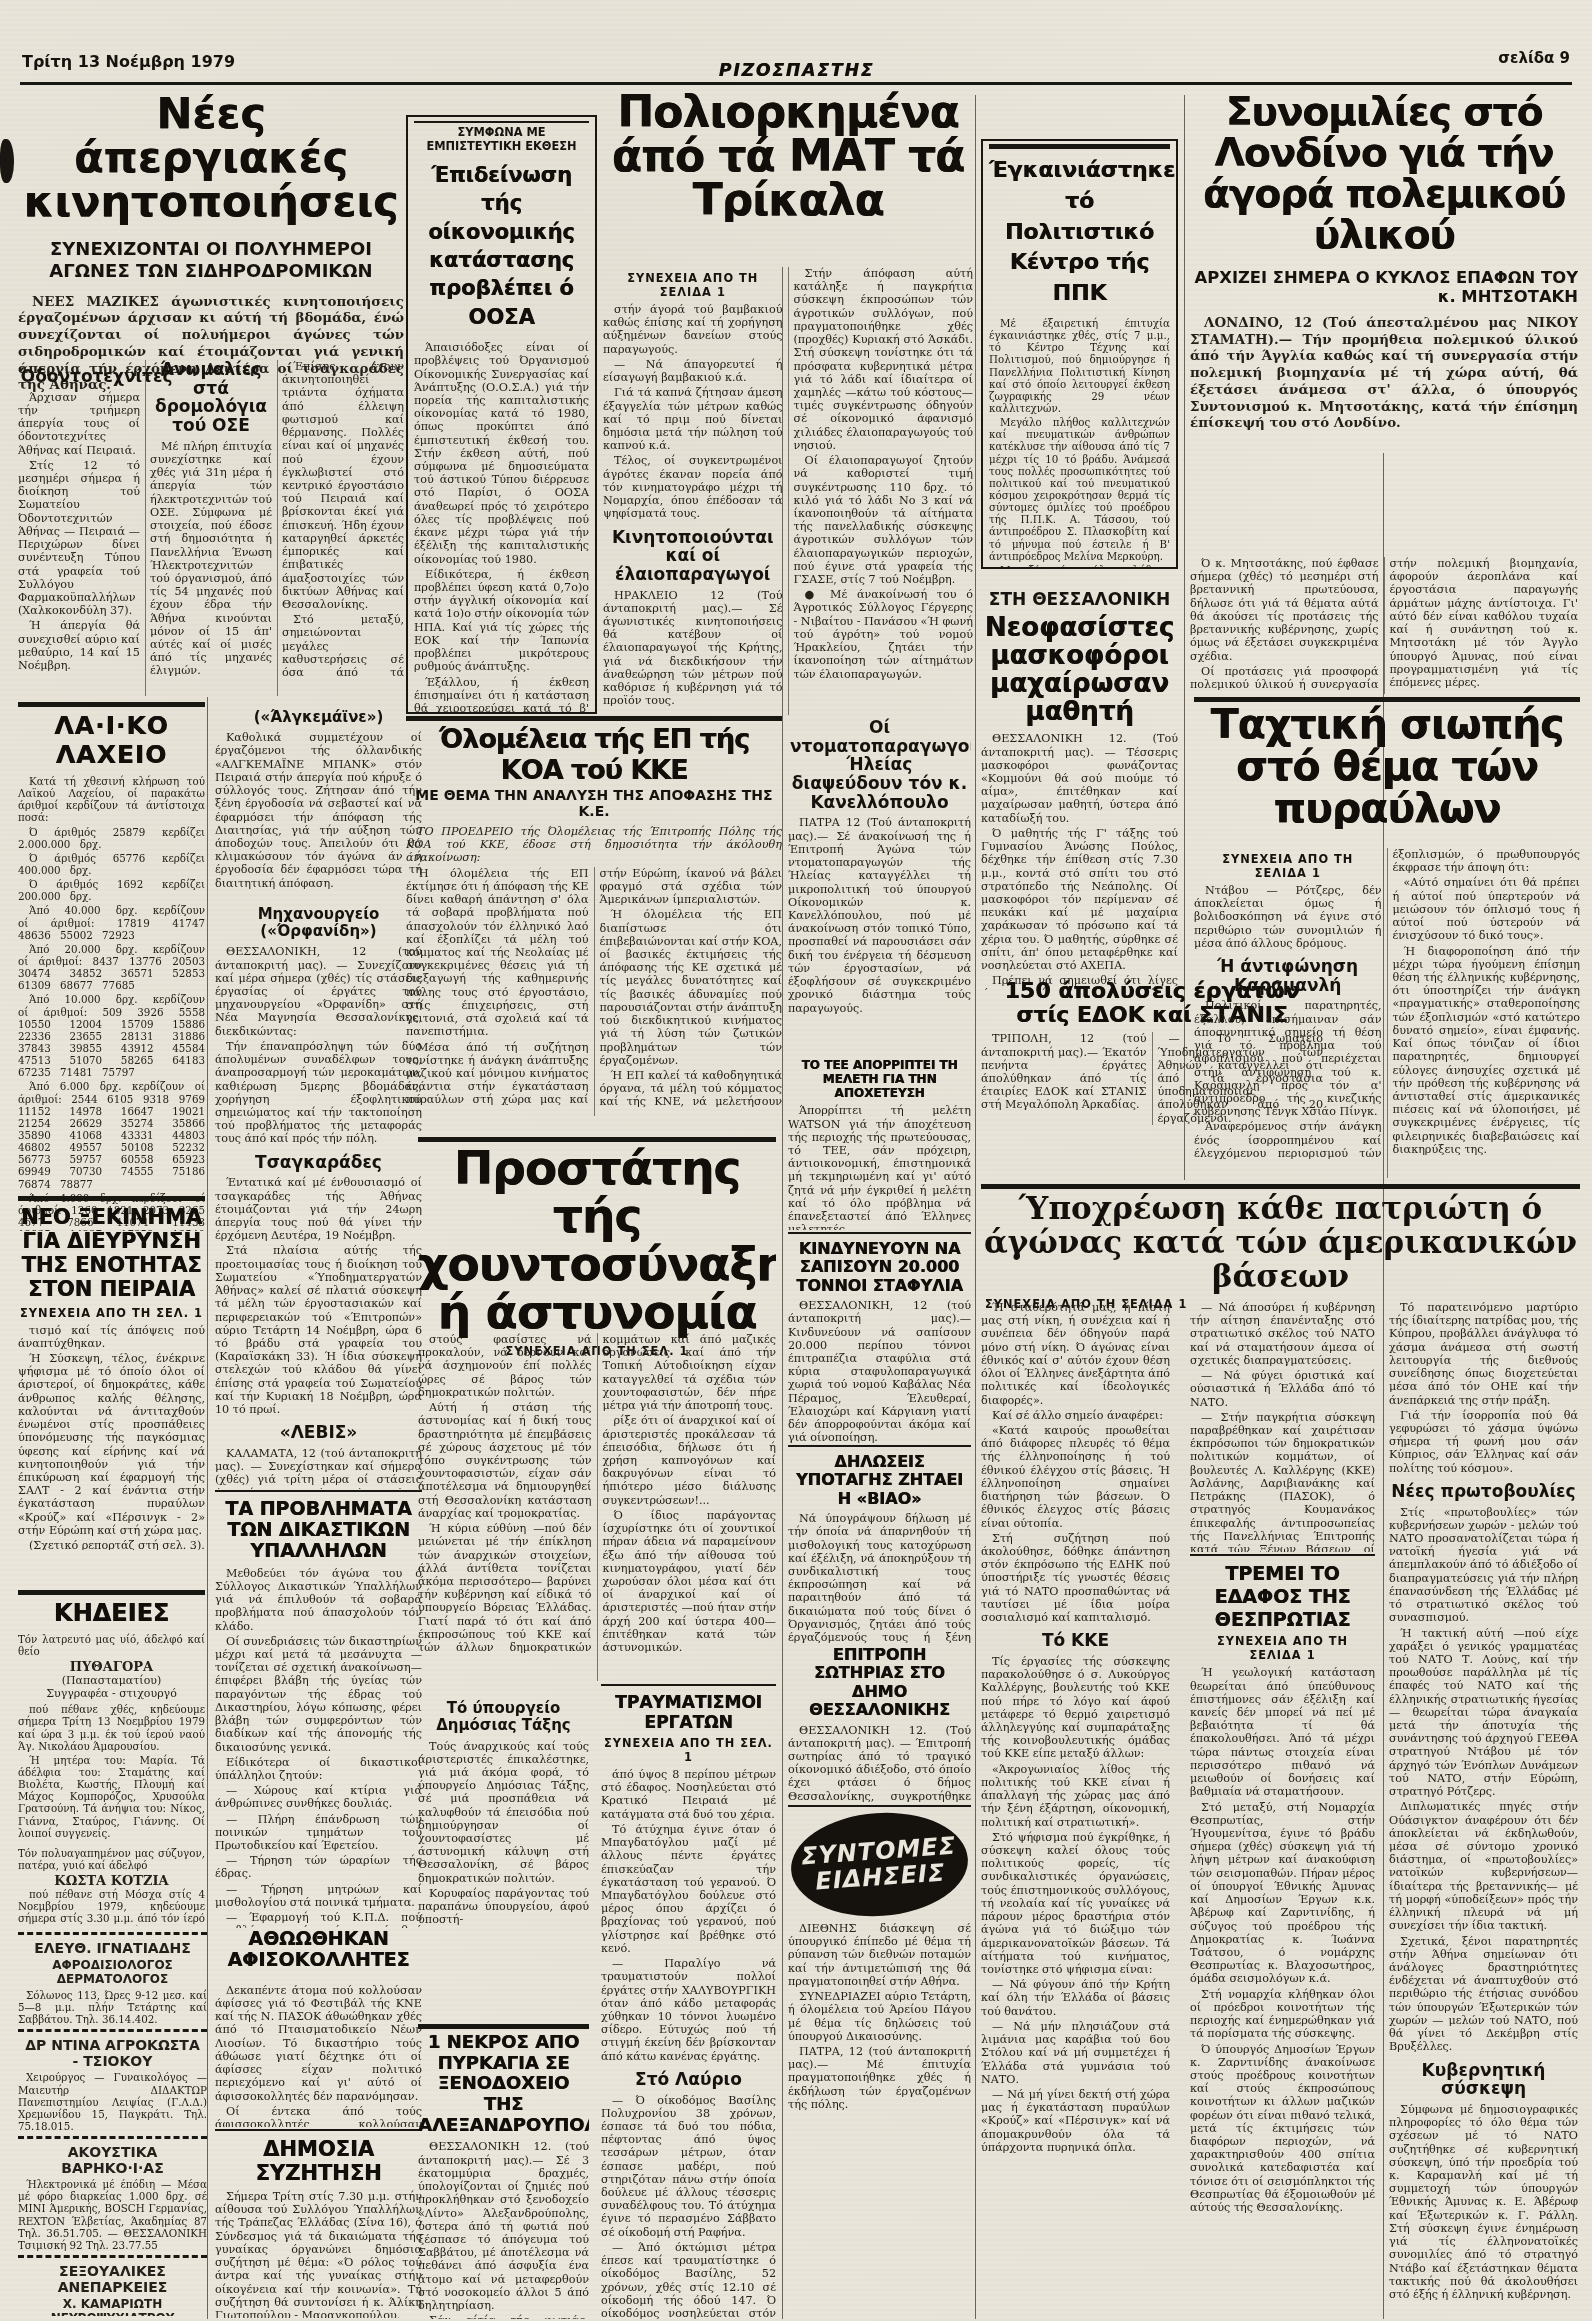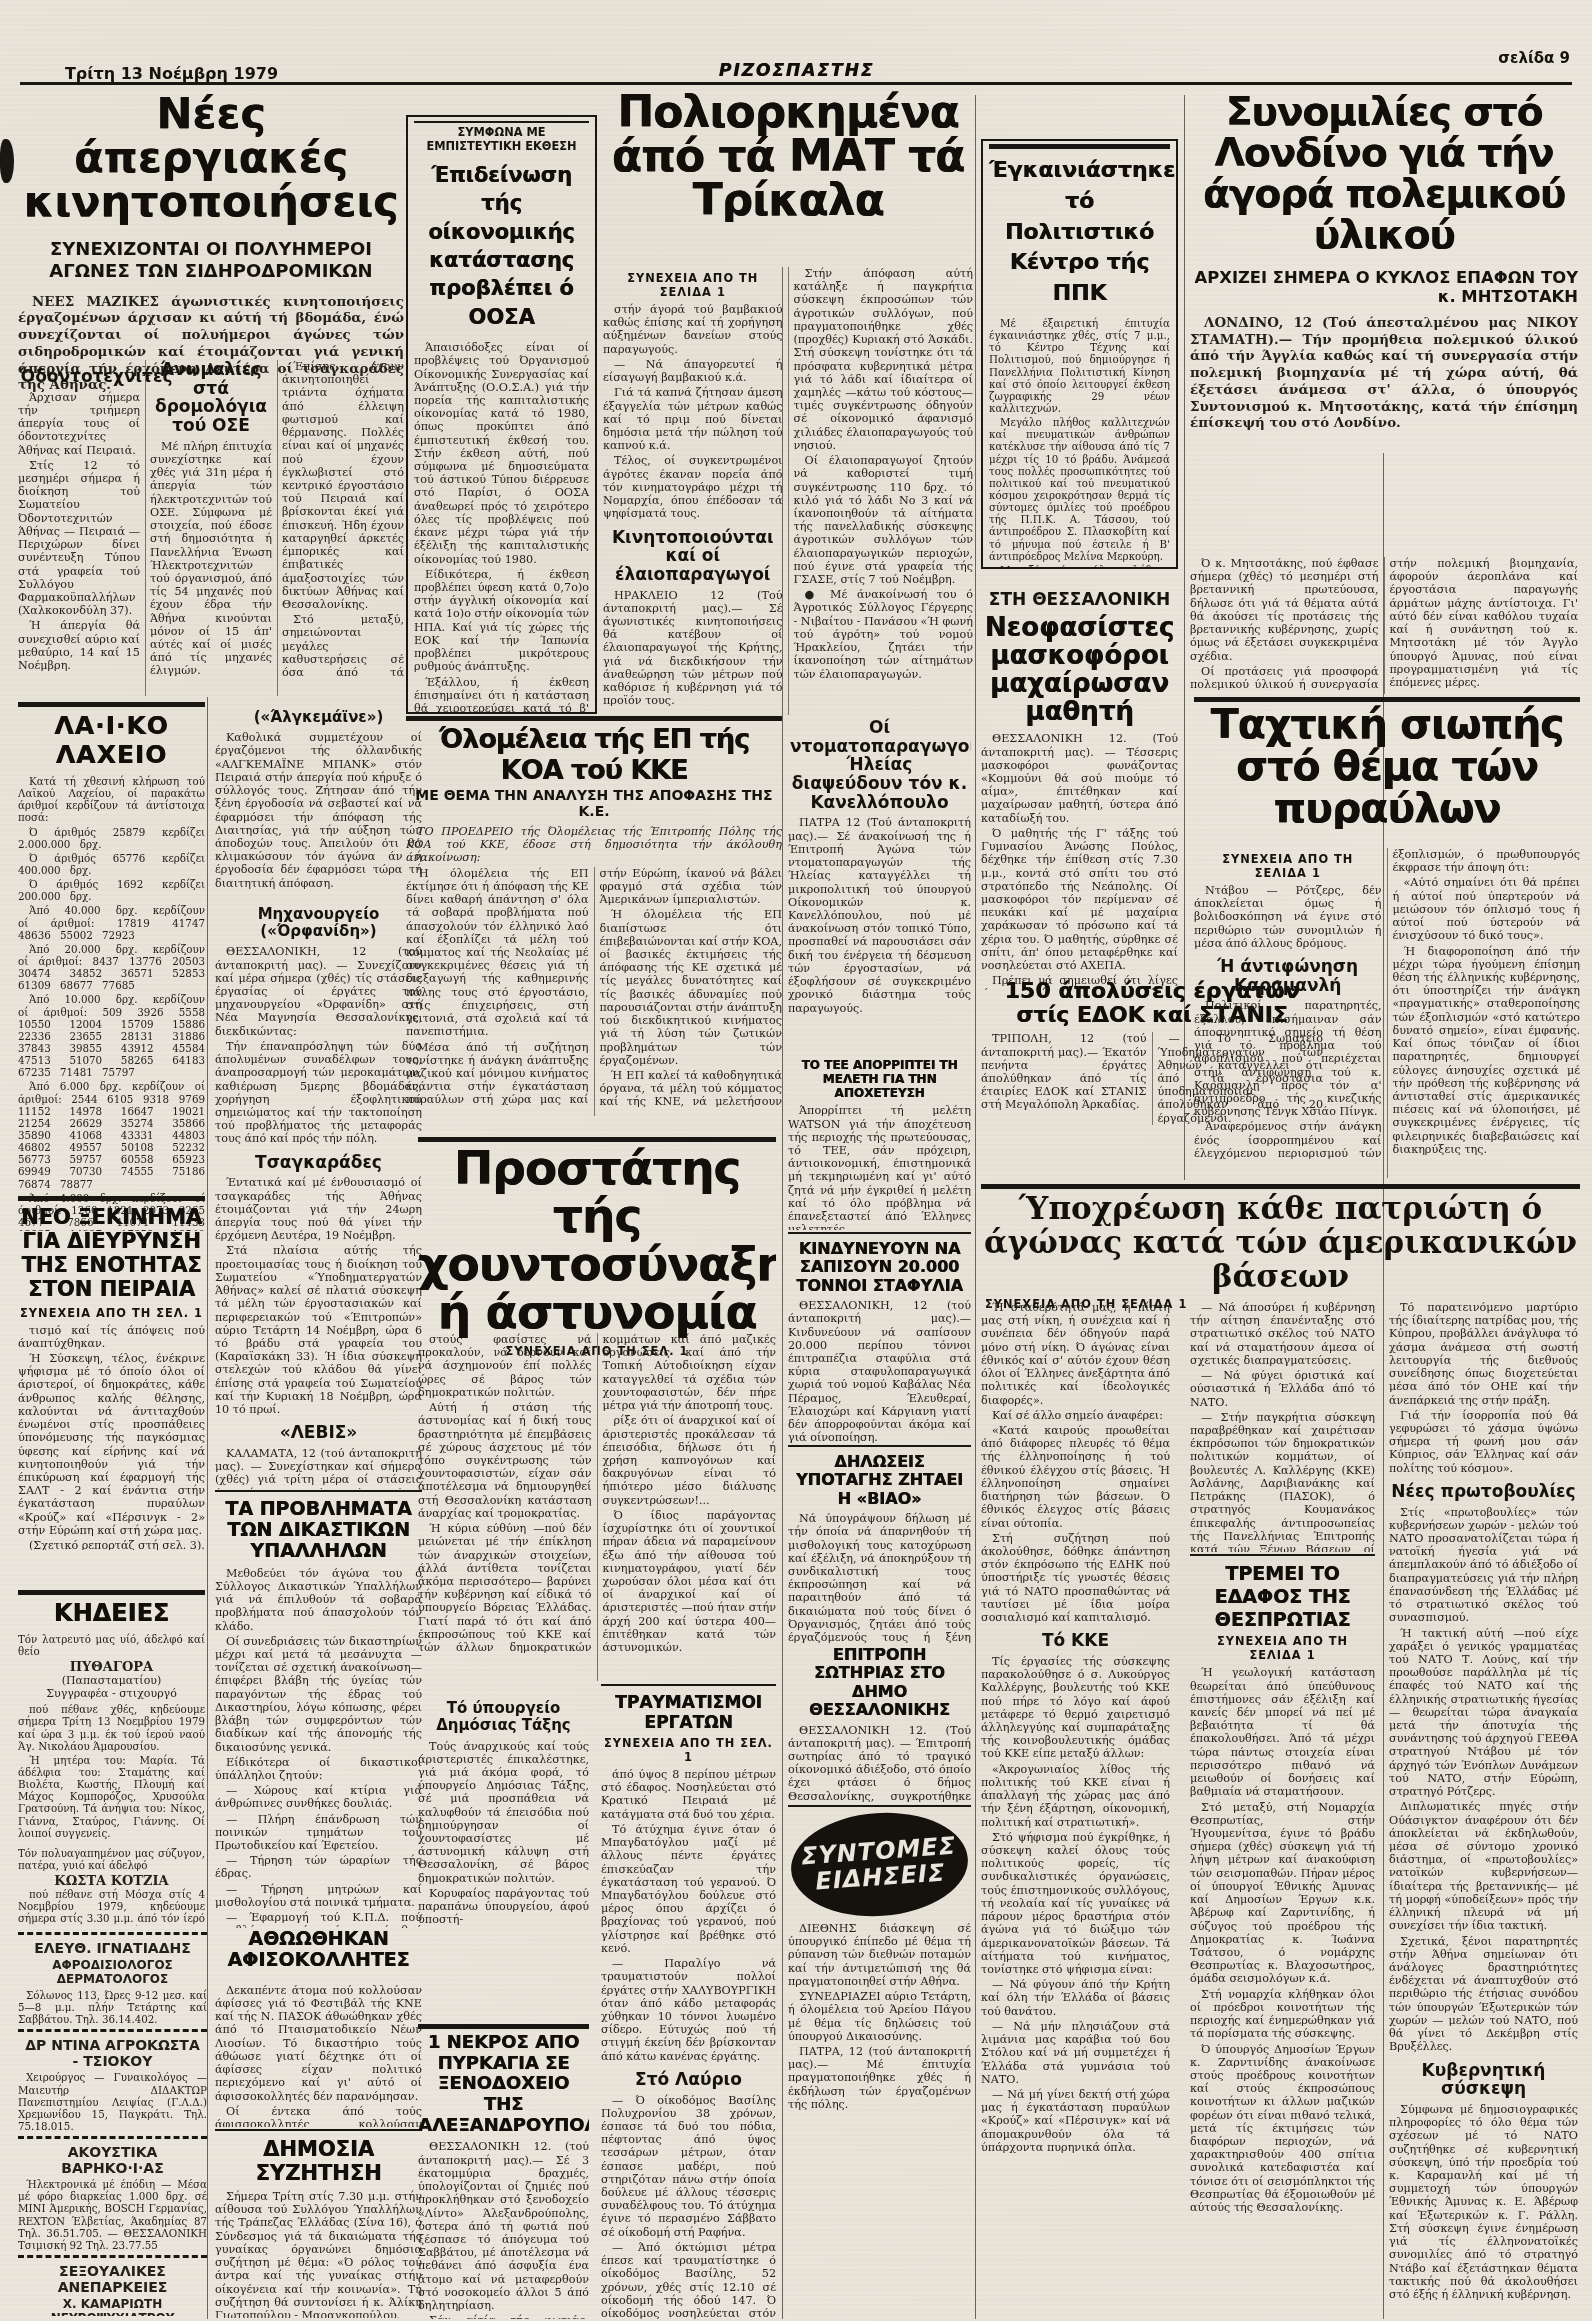--- a/index.html
+++ b/index.html
@@ -35,21 +35,21 @@
   .oval{width:177px;height:103px;background:#15120d;border-radius:50%;display:flex;flex-direction:column;
         align-items:center;justify-content:center;transform:rotate(-4deg);margin:6px auto;}
   .oval span{font:bold italic 24px "DejaVu Sans",sans-serif;color:#eae6db;letter-spacing:1px;line-height:1.05;}
   .smudge{position:absolute;background:#1a1712;border-radius:40% 60% 55% 45%;}
 </style>
 </head>
 <body>
 
 <div class="page">
 
-  <div class="blk" style="left:22px;top:64px;width:299px;text-align:center;">
+  <div class="blk" style="left:22px;top:52px;width:299px;">
     <span class="kick" style="font-size:16px;">Τρίτη 13 Νοέμβρη 1979</span>
   </div>
   <div class="blk center" style="left:647px;top:60px;width:299px;">
     <span class="hl" style="font-size:17px;font-style:italic;letter-spacing:2px;">ΡΙΖΟΣΠΑΣΤΗΣ</span>
   </div>
   <div class="blk" style="right:22px;top:48px;width:119px;text-align:right;">
     <span class="kick" style="font-size:15px;border-bottom:2px solid #191711;">σελίδα 9</span>
   </div>
   <div class="rule" style="left:20px;top:82px;width:1552px;height:3px;"></div>
   <div class="smudge" style="left:0;top:139px;width:14px;height:44px;"></div>

